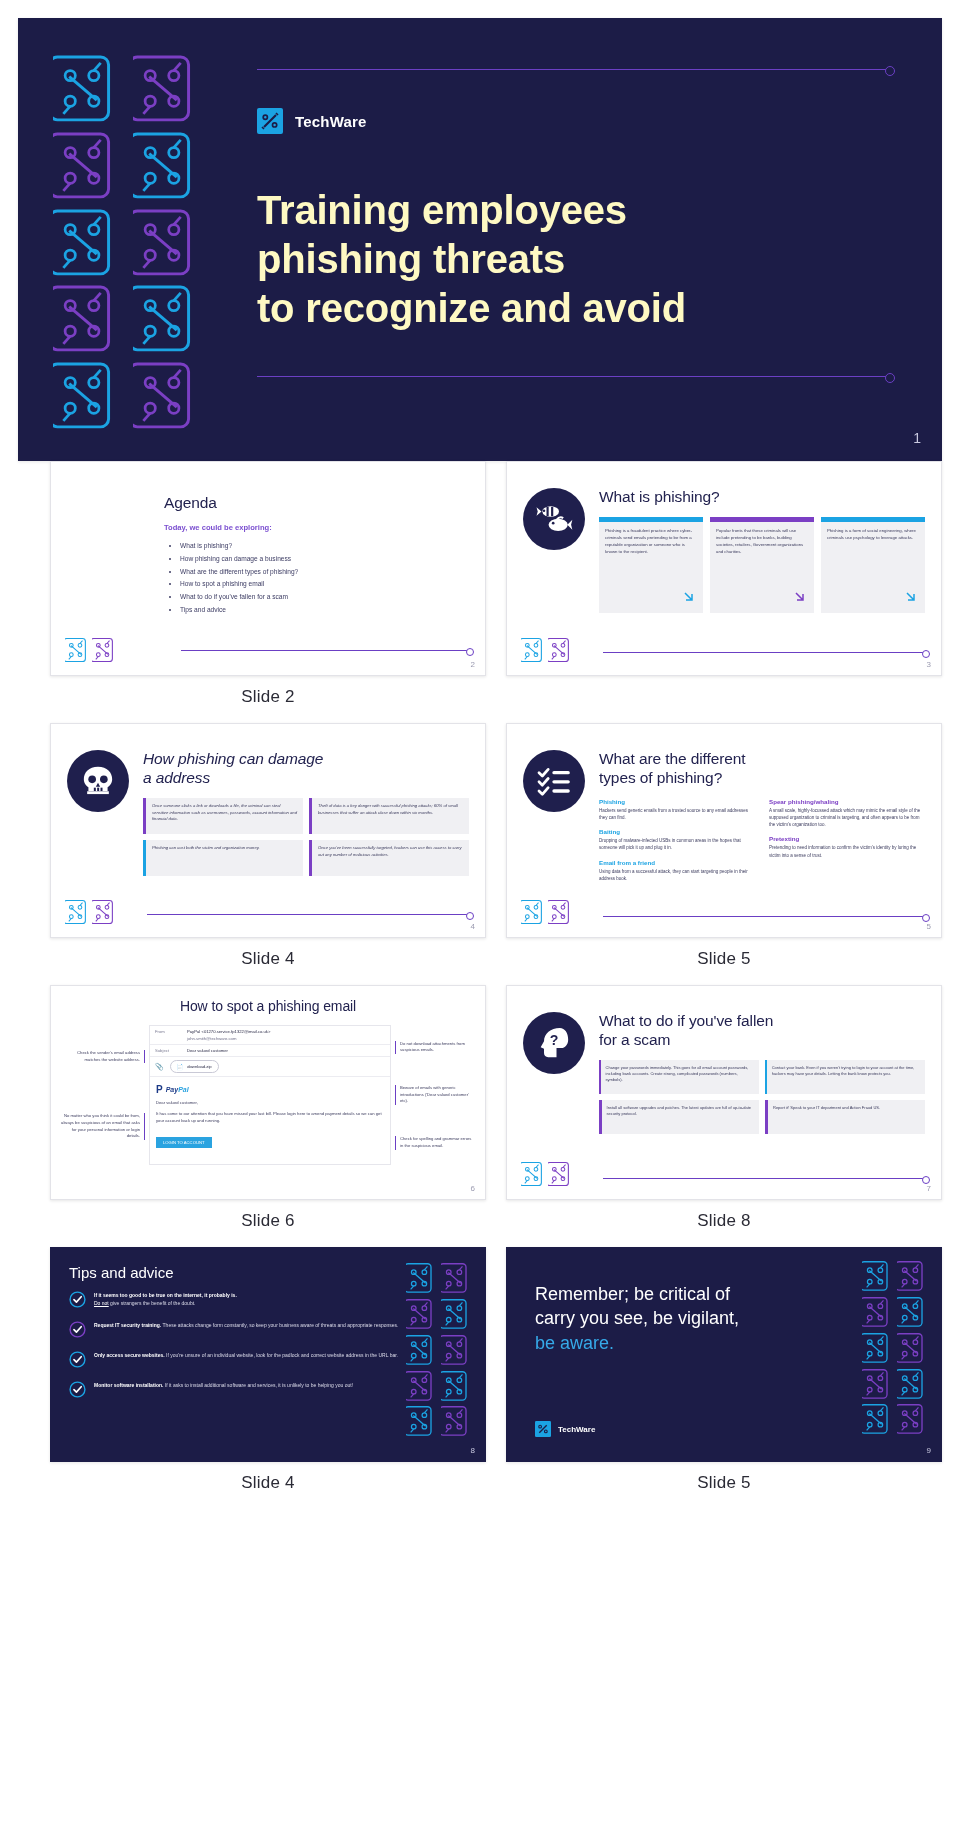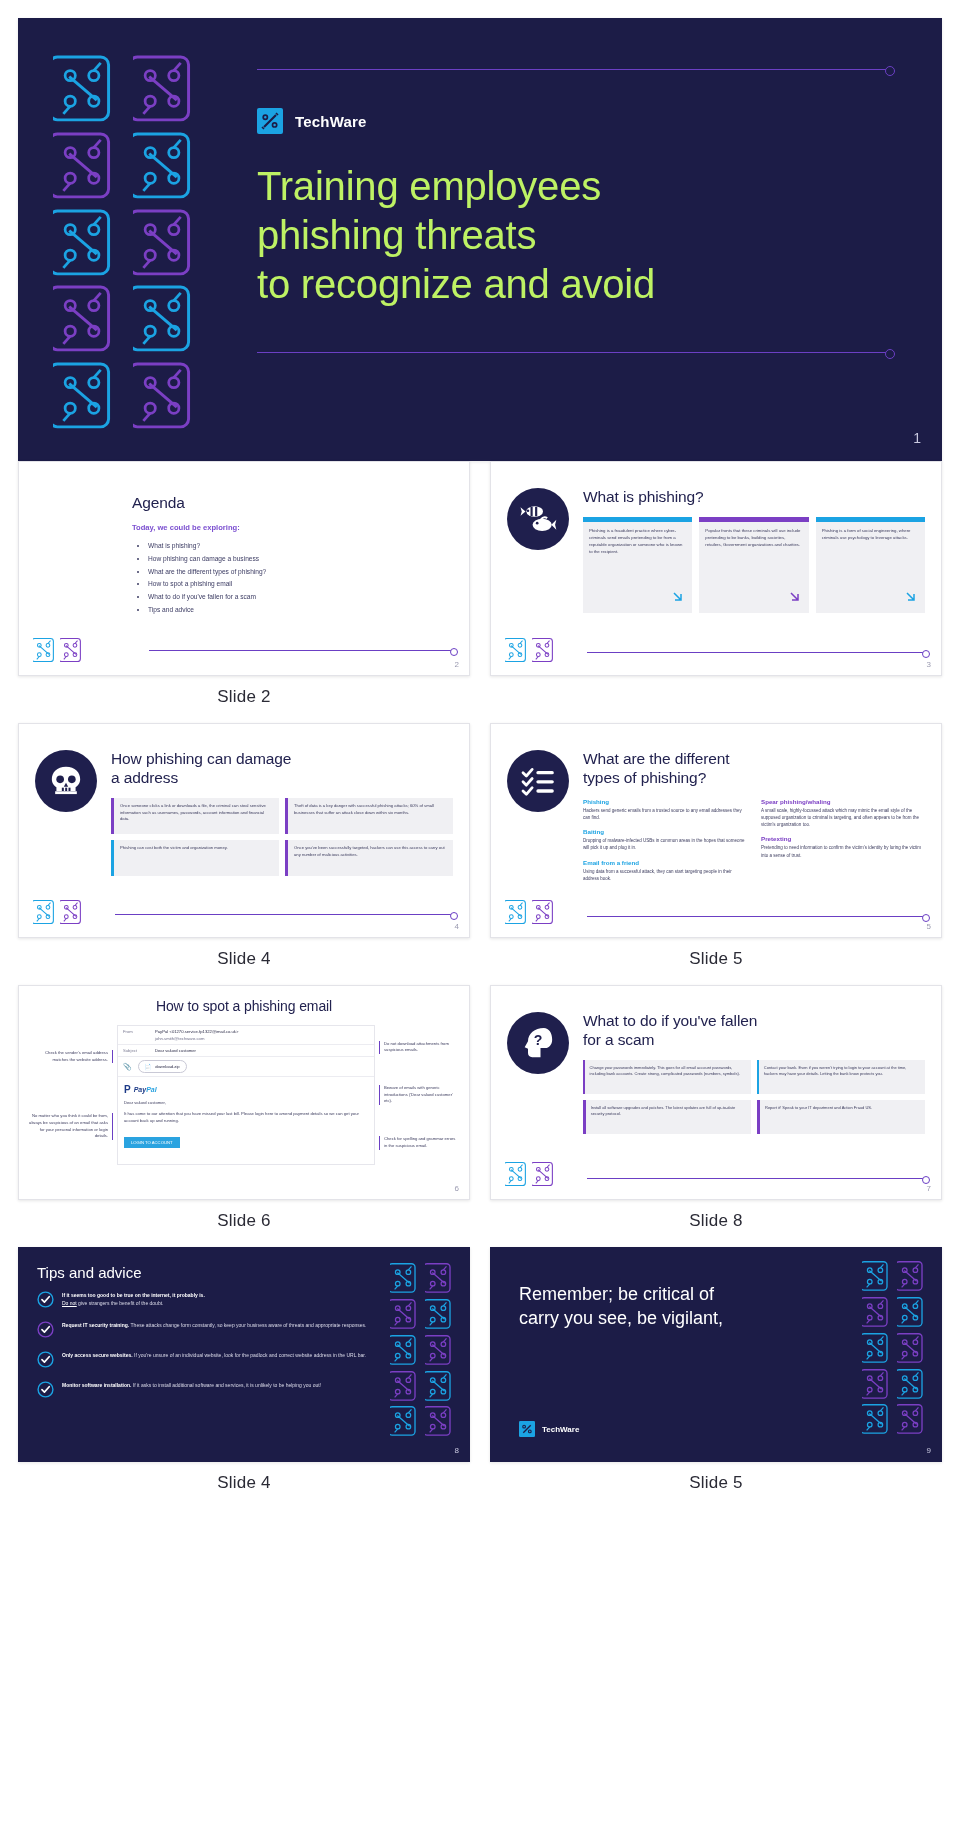--- a/index.html
+++ b/index.html
@@ -47,31 +47,31 @@
     position: relative; height: 1px; background: #6b3fc4; margin: 0;
   }
   .rule::after {
     content:""; position:absolute; right:-4px; top:-3.5px;
     width:8px; height:8px; border-radius:50%;
     border:1.5px solid #6b3fc4; background:#1c1c47;
   }
   .brandrow { display:flex; align-items:center; gap:12px; margin-top: 38px; }
   .brand-name { color:#ffffff; font-size:15px; font-weight:700; letter-spacing:.2px; }
   .hero-title {
-    margin-top: 28px;
-    color: #bef264;
+    margin-top: 52px;
+    color: #fef9c3;
     font-size: 40px;
     line-height: 1.22;
-    font-weight: 400;
+    font-weight: 700;
     letter-spacing: -0.2px;
   }
   .hero-rule-bottom { margin-top: 44px; }
 
   
-  .row { display: flex; gap: 20px; }
+  .row { display: flex; gap: 20px; margin-left: 32px; }
   .col { flex: 1; }
   .mini { height: 215px; padding: 14px 16px; }
   .mini-dark { height: 215px; }
 
   .mini h2 {
     font-size: 15.5px; font-weight: 400; color: #22224f;
     line-height: 1.22; letter-spacing: -.1px;
   }
   .accent-sub { color:#7b4fd0; font-size:7.6px; font-weight:700; margin-top:10px; }
   .bullets { margin: 8px 0 0 16px; }
@@ -390,21 +390,21 @@
               <path d="M24 7 C13 7 7 14 7 22 c0 5 3 8 5.5 9.6 V36 h23 v-4.4 C38 30 41 27 41 22 41 14 35 7 24 7Z" fill="#fff"></path>
               <circle cx="17" cy="22" r="4.6" fill="#1f1f4d"></circle>
               <circle cx="31" cy="22" r="4.6" fill="#1f1f4d"></circle>
               <path d="M24 26 l-2.6 5 h5.2 Z" fill="#1f1f4d"></path>
               <rect x="19" y="32" width="2.4" height="4" fill="#1f1f4d"></rect>
               <rect x="23" y="32" width="2.4" height="4" fill="#1f1f4d"></rect>
               <rect x="27" y="32" width="2.4" height="4" fill="#1f1f4d"></rect>
               <path d="M11 38 L37 38" stroke="#fff" stroke-width="3.4"></path>
             </svg>
           </div>
-          <div style="flex:1;">
+          <div style="flex:1;font-style:italic;">
             <h2>
               <div>How phishing can damage</div>
               <div>a address</div>
             </h2>
             <div class="hcards" style="margin-top:10px;display:flex;flex-direction:column;gap:6px;" id="s4cards">
                 <div style="display: grid; grid-template-columns: 1fr 1fr; gap: 6px;">
                   <div class="hcard" style="background: rgb(240, 240, 243); display: flex; min-height: 36px;">
                     <div class="lbar" style="width:3px;background:#7b3fc4"></div>
                     <p style="font-size:4.2px;line-height:1.6;color:#3a3a5c;padding:5px 6px;">Once someone clicks a link or downloads a file, the criminal can steal sensitive information such as usernames, passwords, account information and financial data.</p>
                   </div>
@@ -807,20 +807,21 @@
       </div>
       <div class="caption">Slide 4</div>
     </div>
 
     <div class="col">
       <div class="slide dark mini-dark">
         <div class="remember">
           <h2>
             <div>Remember; be critical of</div>
             <div>carry you see, be vigilant,</div>
+            <div class="hl">be aware.</div>
           </h2>
           <div class="rbrand">
             <span class="chip">
               <svg width="16" height="16" viewBox="0 0 26 26">
                 <rect x="0" y="0" width="26" height="26" rx="2" fill="#1ba3e3"></rect>
                 <path d="M7 19 L19 7" stroke="#1c1c47" stroke-width="2.2" fill="none"></path>
                 <circle cx="8.3" cy="9.2" r="2.2" fill="none" stroke="#1c1c47" stroke-width="1.8"></circle>
                 <circle cx="17.6" cy="16.9" r="2.2" fill="none" stroke="#1c1c47" stroke-width="1.8"></circle>
               </svg>
             </span>

